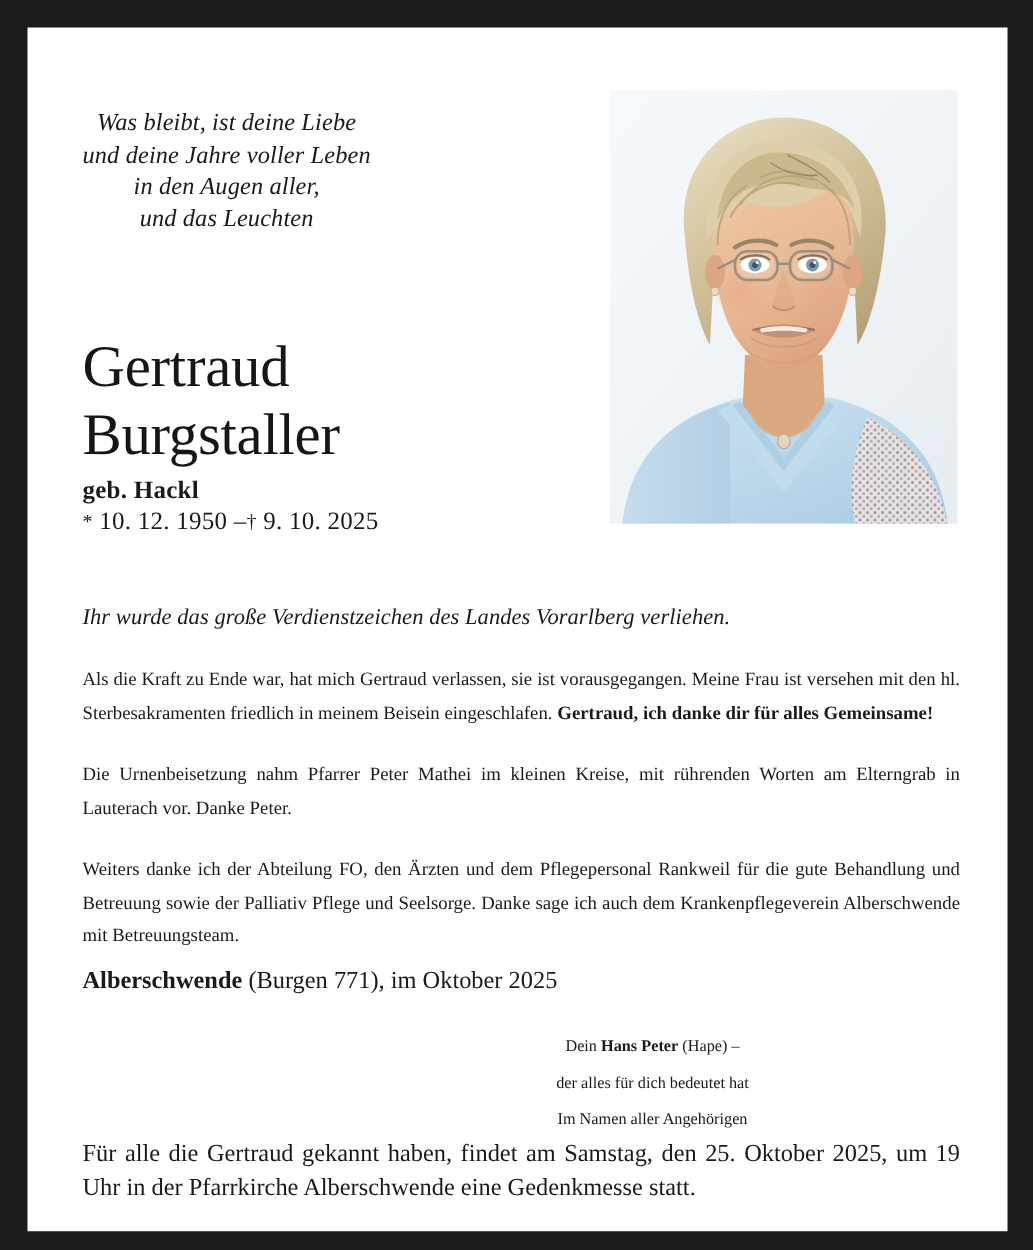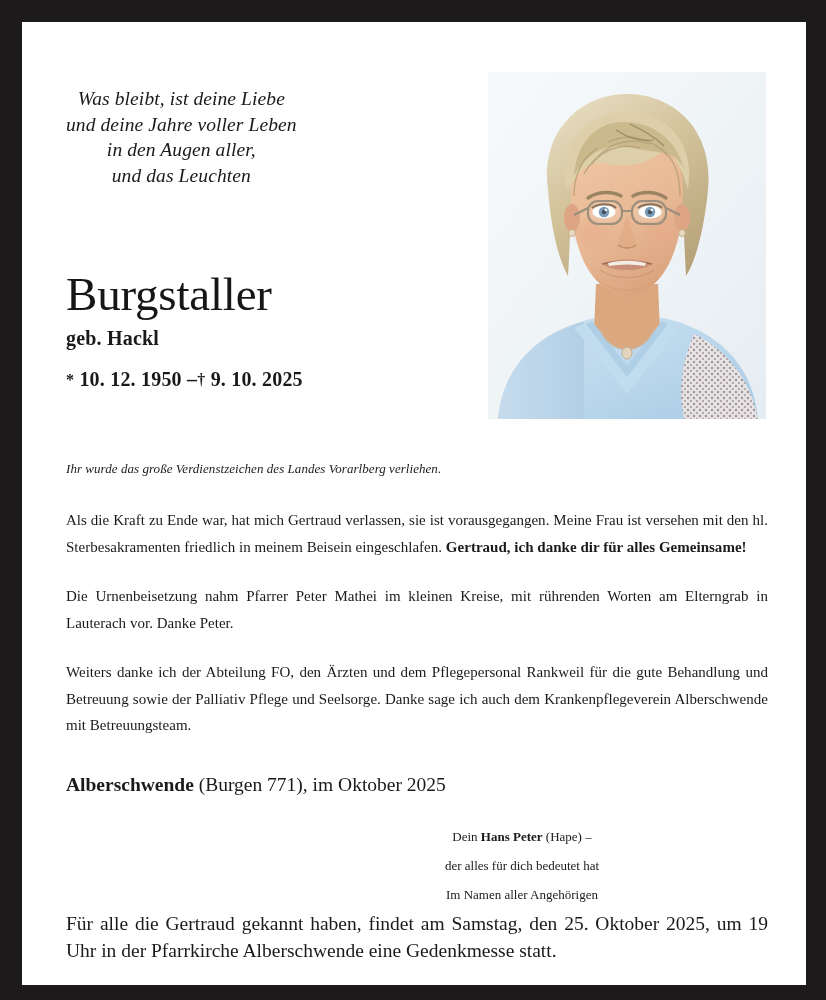--- a/index.html
+++ b/index.html
@@ -75,42 +75,43 @@
     white-space: nowrap;
   }
   .maiden-name {
     font-weight: bold;
     font-size: 20px;
     line-height: 24px;
     margin-top: 5px;
     letter-spacing: 0.2px;
   }
   .life-dates {
-    font-weight: bold;
+    font-weight: normal;
     font-size: 20px;
     line-height: 24px;
-    margin-top: 17px;
+    margin-top: 1px;
     letter-spacing: 0.2px;
     white-space: nowrap;
   }
   .life-dates .sym { font-size: 16px; vertical-align: 1px; }
 
   
   .body-col {
     position: absolute;
     left: 44px;
     top: 434px;
     width: 702px;
   }
   .honor-line {
     font-style: italic;
-    font-size: 13px;
+    font-size: 18px;
     line-height: 26px;
     margin-bottom: 25px;
     letter-spacing: 0.05px;
+    margin-top: 24px;
   }
   .para {
     font-size: 15px;
     line-height: 26.5px;
     text-align: justify;
     text-justify: inter-word;
     margin-bottom: 23px;
     letter-spacing: 0.02px;
     -webkit-hyphens: none;
     hyphens: none;
@@ -280,20 +281,21 @@
         <path d="M 114 192 C 126 186 152 186 164 192 C 152 200 126 200 114 192 Z" fill="#c98e78"></path>
         <path d="M 114 192 C 126 189 152 189 164 192" stroke="#a06b58" stroke-width="1.5" fill="none"></path>
         <path d="M 120 191 C 132 188 146 188 158 191 L 157 194 C 145 192 133 192 121 194 Z" fill="#f2ece2"></path>
         <path d="M 112 198 C 126 208 152 208 166 198" stroke="#c08f6c" stroke-width="1.1" fill="none" opacity="0.6"></path>
 
         <path d="M 108 206 C 120 222 158 222 170 206" stroke="#cf9974" stroke-width="1.2" fill="none" opacity="0.5"></path>
       </svg>
     </div>
 
     <div class="name-block">
+      <div class="name-line">Gertraud</div>
       <div class="name-line">Burgstaller</div>
       <div class="maiden-name">geb. Hackl</div>
       <div class="life-dates">
         <span class="sym">*</span>
         <span>10. 12. 1950</span>
         <span>–</span><span class="sym">†</span>
         <span>9. 10. 2025</span>
       </div>
     </div>
 

